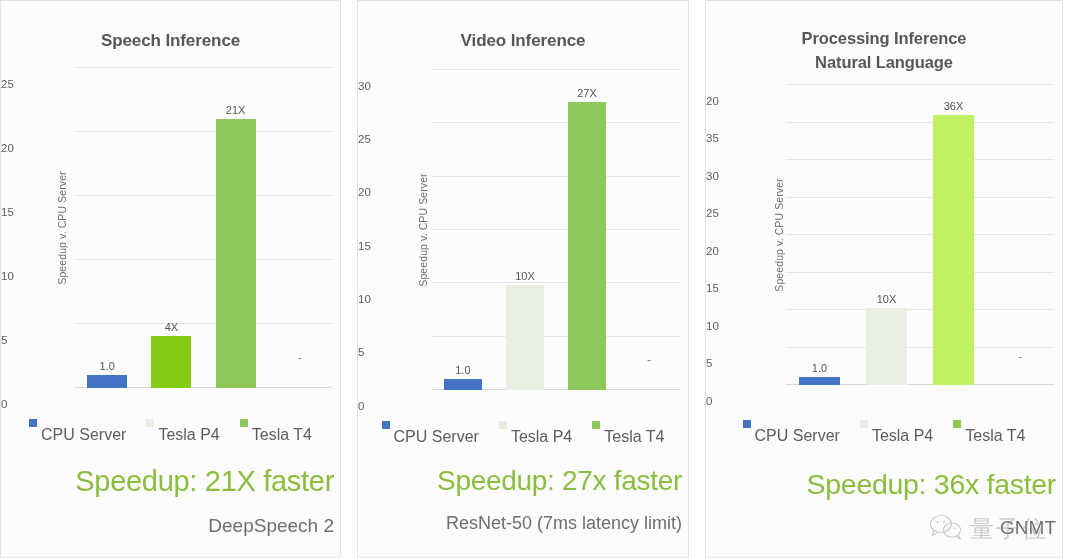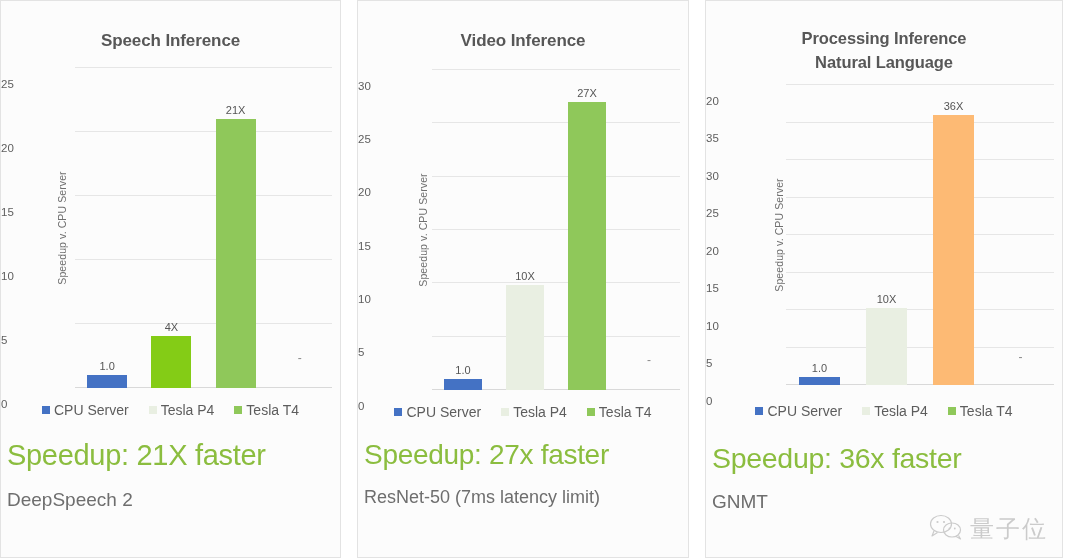--- a/index.html
+++ b/index.html
@@ -159,28 +159,29 @@
     display: flex;
     align-items: center;
     gap: 4px;
   }
   .legend-swatch {
     width: 8px;
     height: 8px;
     display: inline-block;
   }
   .legend-label {
-    font-size: 14px;
+    font-size: 16px;
     color: #5d5d5d;
     white-space: nowrap;
+    margin-top: 24px;
   }
 
   .summary {
     margin-top: 20px;
-    text-align: left;
+    text-align: right;
     padding: 0 6px;
   }
   .panel-1 .summary { margin-top: 22px; }
   .panel-3 .summary { margin-top: 24px; }
   .summary-headline {
     font-size: 29px;
     color: #8bbd3f;
     line-height: 1.1;
     font-weight: normal;
     letter-spacing: -0.3px;
@@ -417,21 +418,21 @@
             <div class="bar" style="height: 2.5%; background: rgb(68, 114, 196);">
               <div class="bar-value">1.0</div>
             </div>
           </div>
           <div class="bar-slot">
             <div class="bar" style="height: 25.75%; background: rgb(233, 239, 226);">
               <div class="bar-value">10X</div>
             </div>
           </div>
           <div class="bar-slot">
-            <div class="bar" style="height: 90%; background: #fdba74;">
+            <div class="bar" style="height: 90%; background: #bef264;">
               <div class="bar-value">36X</div>
             </div>
           </div>
           <div class="bar-slot">
             <div class="bar empty" style="height: 6%;">
               <div class="bar-value">-</div>
             </div>
           </div>
         </div>
     </div>

